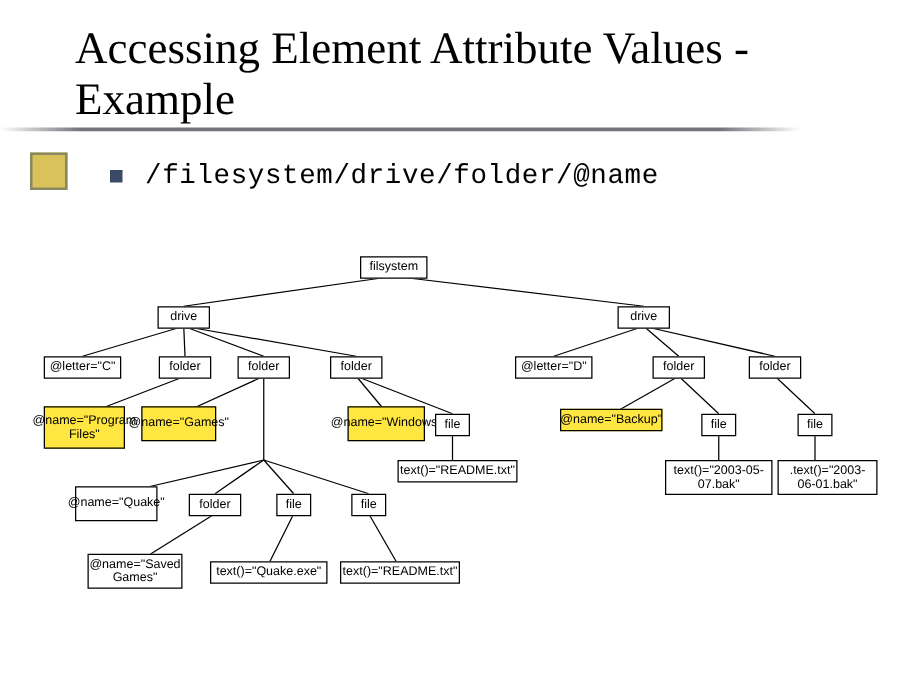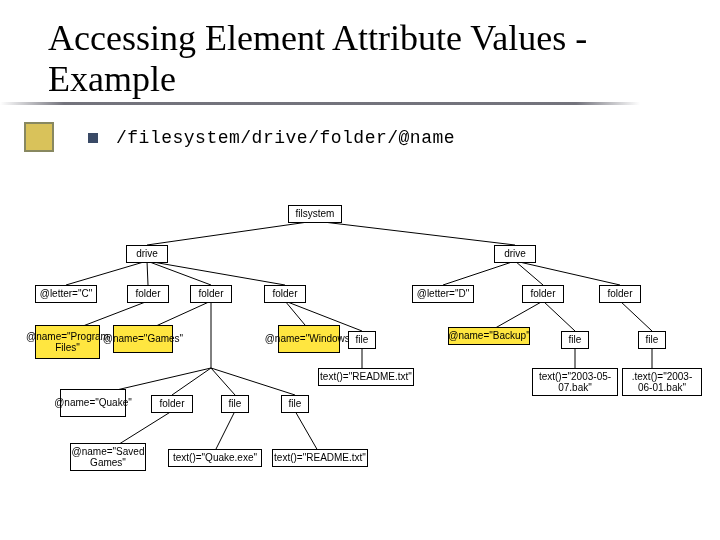--- a/index.html
+++ b/index.html
@@ -7,21 +7,21 @@
     width: 720px;
     height: 540px;
     background: #fff;
     font-family: Georgia, 'Times New Roman', serif;
     position: relative;
     overflow: hidden;
   }
   .title {
     font-size: 36px;
     font-weight: normal;
-    padding: 18px 40px 4px 48px;
+    padding: 18px 40px 4px 60px;
     line-height: 1.15;
   }
   .underline {
     position: absolute;
     top: 102px;
     left: 0;
     width: 640px;
     height: 3px;
     background: linear-gradient(to right, rgba(100,100,110,0.0) 0%, rgba(100,100,110,0.9) 10%, rgba(100,100,110,0.9) 90%, rgba(100,100,110,0.0) 100%);
   }
@@ -42,21 +42,21 @@
     align-items: center;
     gap: 18px;
   }
   .bullet {
     width: 10px;
     height: 10px;
     background: #3a4a66;
   }
   .xpath {
     font-family: 'Courier New', monospace;
-    font-size: 18px;
+    font-size: 22px;
     letter-spacing: 0.5px;
   }
   .tree-area {
     position: absolute;
     top: 180px;
     left: 40px;
     width: 660px;
     height: 330px;
     margin-top: 23px;
   }

